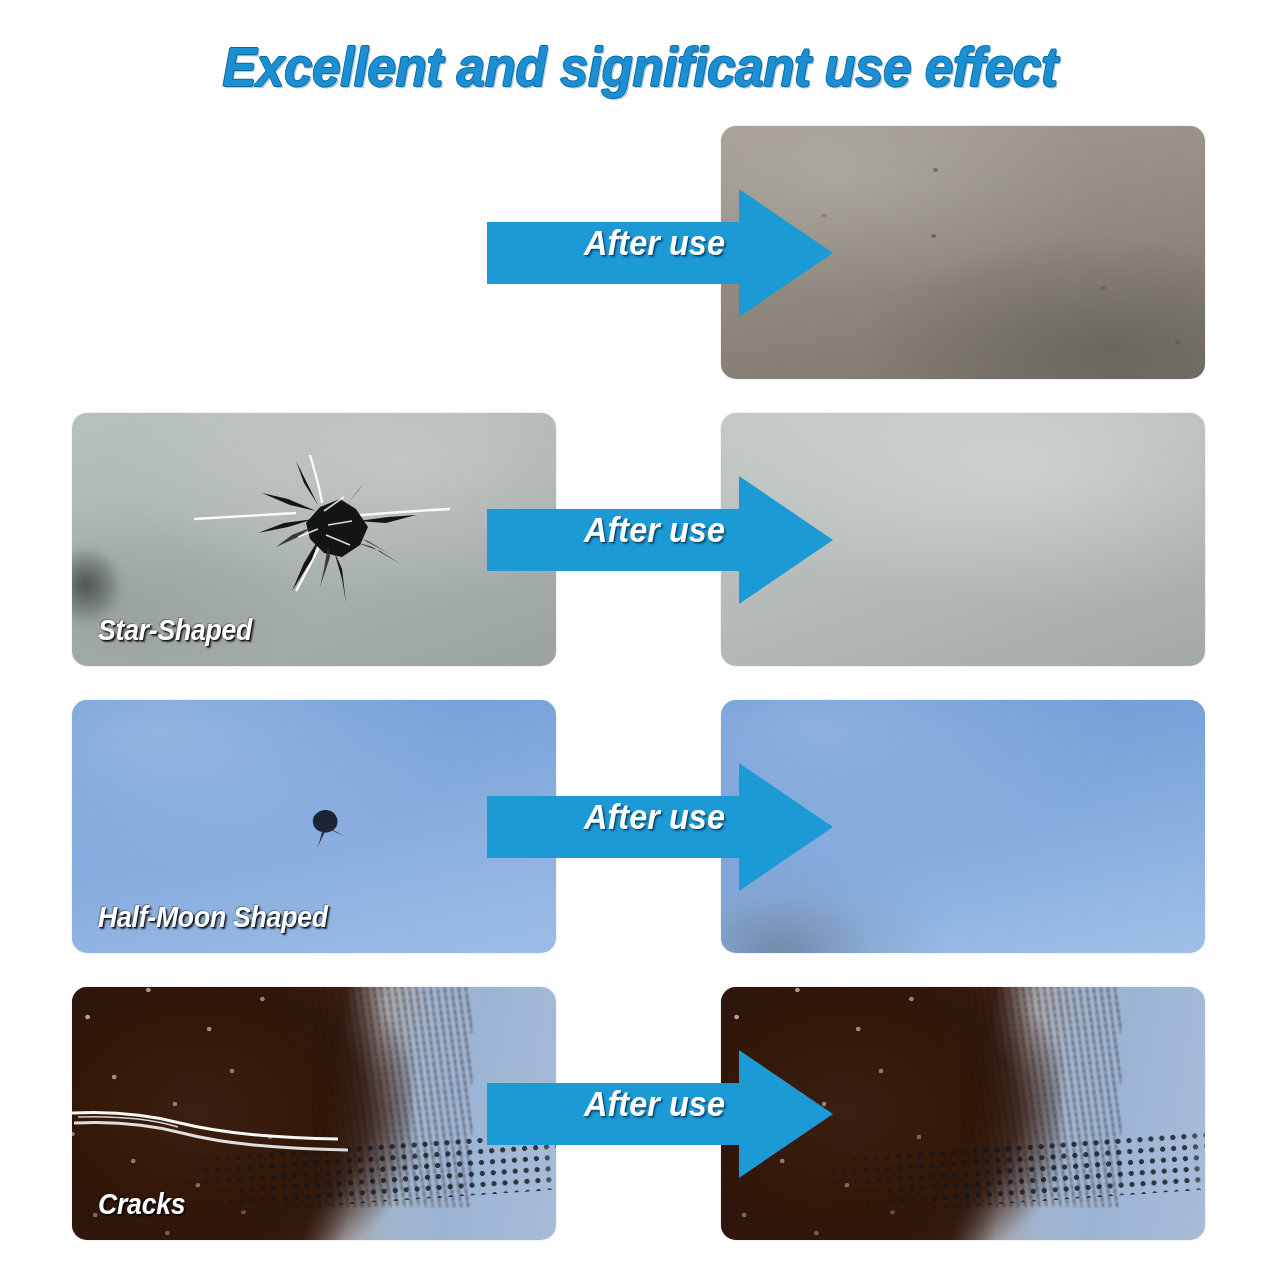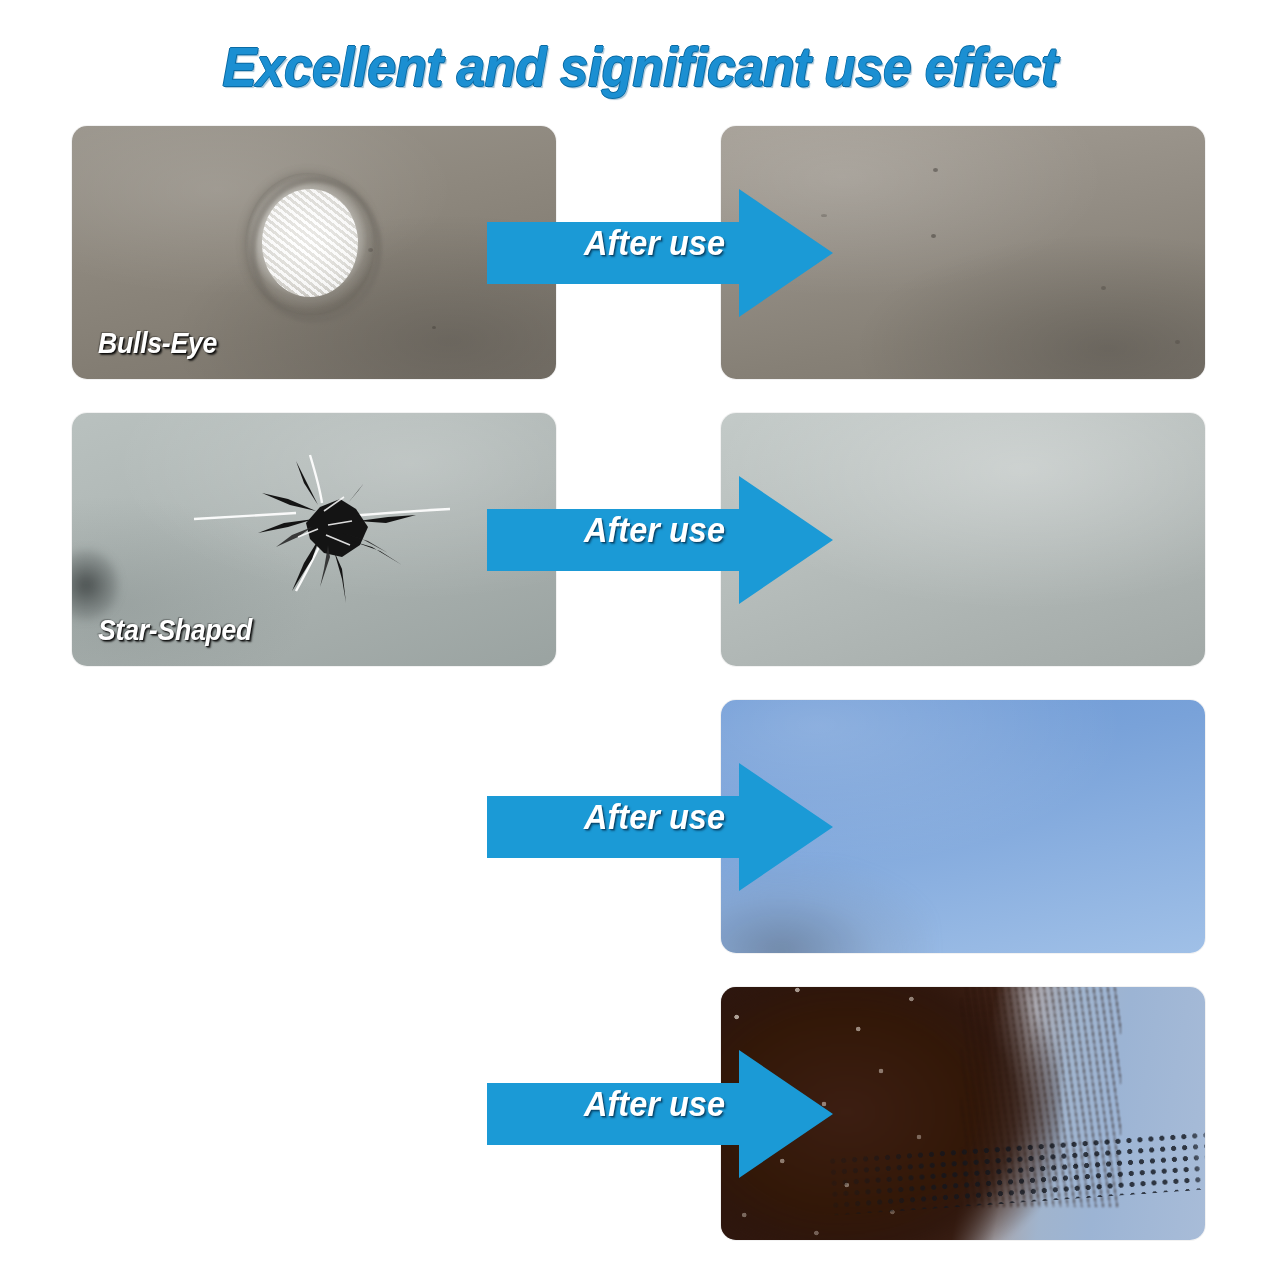--- a/index.html
+++ b/index.html
@@ -294,27 +294,20 @@
 </style>
 </head>
 <body>
 
 <div id="page">
 
   <div id="title">Excellent and significant use effect</div>
 
   <div class="row" style="top:126px;">
 
-    <div class="card before">
-      <div class="surface surf-tan"></div>
-      <div class="speck" style="left:296px; top:122px; width:5px; height:4px;"></div>
-      <div class="speck" style="left:360px; top:200px; width:4px; height:3px; opacity:.7;"></div>
-      <div class="bullseye"></div>
-      <div class="damage-label">Bulls-Eye</div>
-    </div>
 
     <div class="arrow">
       <svg viewBox="0 0 346 128" preserveAspectRatio="none">
         <polygon points="0,33 252,33 252,0 346,64 252,128 252,95 0,95" fill="#1b9ad6"></polygon>
       </svg>
     </div>
     <div class="arrow-text" style="left:527px; top:97px;">After use</div>
 
     <div class="card after">
       <div class="surface surf-tan-clean"></div>
@@ -375,36 +368,65 @@
     </div>
     <div class="arrow-text" style="left:527px; top:97px;">After use</div>
 
     <div class="card after">
       <div class="surface surf-glass-clean"></div>
     </div>
   </div>
 
   <div class="row" style="top:700px;">
 
+    <div class="card before">
+      <div class="surface surf-sky"></div>
+      <div class="halfmoon">
+        <svg viewBox="0 0 56 56" preserveAspectRatio="none">
+          <path d="M18,14 C24,8 34,9 38,16 C42,23 38,30 31,32 C24,34 16,30 15,23 C14.4,19 15.5,16 18,14 Z" fill="#1c2435"></path>
+          <path d="M24,31 C23,37 21,43 19,48 C22,42 25,36 27,32 Z" fill="#27304a"></path>
+          <path d="M32,30 C38,32 44,35 49,38 C43,34 37,31 33,29 Z" fill="#2b3450" opacity="0.85"></path>
+          <path d="M20,16 C18,13 16,11 14,9 C17,12 19,15 21,17 Z" fill="#2b3450" opacity="0.7"></path>
+        </svg>
+      </div>
+      <div class="damage-label">Half-Moon Shaped</div>
+    </div>
 
     <div class="arrow">
       <svg viewBox="0 0 346 128" preserveAspectRatio="none">
         <polygon points="0,33 252,33 252,0 346,64 252,128 252,95 0,95" fill="#1b9ad6"></polygon>
       </svg>
     </div>
     <div class="arrow-text" style="left:527px; top:97px;">After use</div>
 
     <div class="card after">
       <div class="surface surf-sky-clean"></div>
       <div class="sky-haze"></div>
     </div>
   </div>
 
   <div class="row" style="top:987px;">
 
+    <div class="card before">
+      <div class="surface surf-tree"></div>
+      <div class="tree-mass"></div>
+      <div class="tree-speckle"></div>
+      <div class="tree-fringe"></div>
+      <div class="frit-band"></div>
+
+      <div class="crack-lines">
+        <svg viewBox="0 0 330 60" preserveAspectRatio="none">
+          <path d="M0,16 C40,14 78,18 108,26 C148,36 200,41 266,42" stroke="#f7f7f5" stroke-width="3" fill="none"></path>
+          <path d="M2,26 C42,24 80,28 110,36 C152,47 208,52 276,53" stroke="#efefee" stroke-width="3" fill="none" opacity="0.92"></path>
+          <path d="M6,20 C44,19 80,22 106,30" stroke="#ffffff" stroke-width="1.6" fill="none" opacity="0.8"></path>
+        </svg>
+      </div>
+
+      <div class="damage-label">Cracks</div>
+    </div>
 
     <div class="arrow">
       <svg viewBox="0 0 346 128" preserveAspectRatio="none">
         <polygon points="0,33 252,33 252,0 346,64 252,128 252,95 0,95" fill="#1b9ad6"></polygon>
       </svg>
     </div>
     <div class="arrow-text" style="left:527px; top:97px;">After use</div>
 
     <div class="card after">
       <div class="surface surf-tree"></div>

